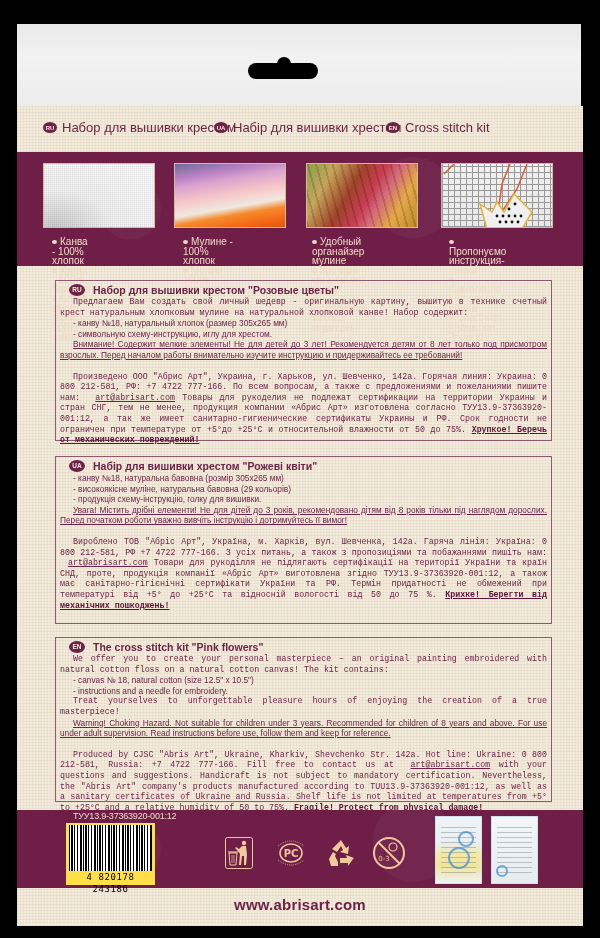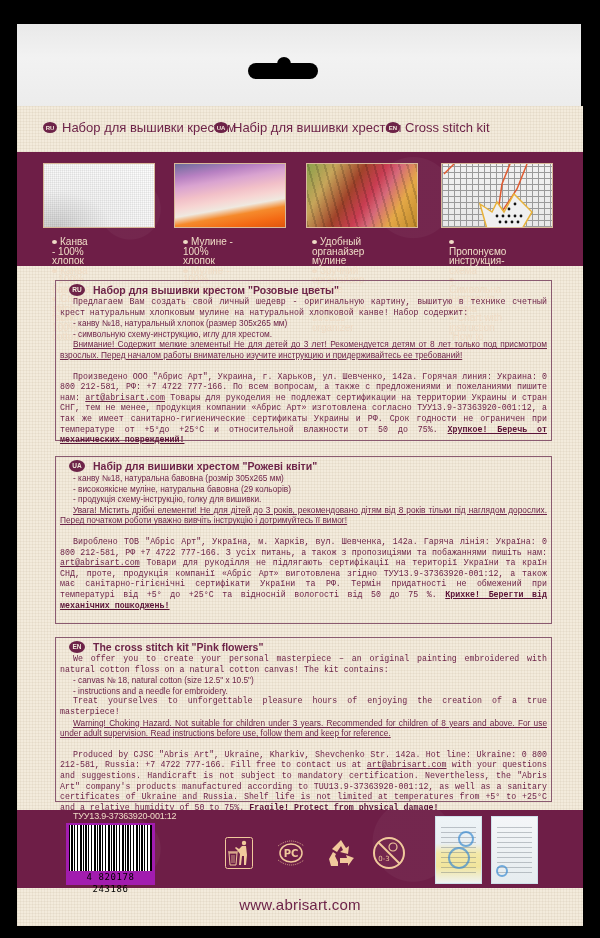--- a/index.html
+++ b/index.html
@@ -98,31 +98,31 @@
   .section-badge {
     display: inline-flex; align-items: center; justify-content: center;
     width: 16px; height: 12px; border-radius: 50%; background: #6d2348; color: #f3ebdc;
     font-size: 6.5px; font-weight: bold;
   }
   .para { text-align: justify; text-indent: 13px; font-family: Liberation Mono, monospace; }
   .item { padding-left: 13px; }
   .warn { text-decoration: underline; text-align: justify; text-indent: 13px; }
   .gap { height: 11px; }
   .strong-u { font-weight: bold; text-decoration: underline; color: #5a1236; }
-  .link { text-decoration: underline; }
+  .link { text-decoration: underline; margin-left: 8px; }
 
   .sec-ru { top: 280px; height: 161px; }
   .sec-ua { top: 456px; height: 168px; }
   .sec-en { top: 637px; height: 165px; }
 
   .tuu-label {
     position: absolute; left: 73px; top: 811px; font-size: 9px; color: #efdcc6; letter-spacing: -0.2px;
   }
   .barcode {
-    position: absolute; left: 66px; top: 823px; width: 89px; height: 62px; background: #a21caf;
+    position: absolute; left: 66px; top: 823px; width: 89px; height: 62px; background: #fde047;
     padding: 2px 3px 0 3px;
   }
   .bars {
     width: 100%; height: 46px;
     background: repeating-linear-gradient(90deg,
       #000 0 1px, #fff 1px 2px, #000 2px 4px, #fff 4px 5px, #000 5px 6px, #fff 6px 8px,
       #000 8px 9px, #fff 9px 11px, #000 11px 13px, #fff 13px 14px);
   }
   .barcode-num {
     font-family: "DejaVu Sans Mono", monospace; font-size: 9px; color: #000; letter-spacing: 0.6px;
@@ -141,21 +141,21 @@
   .cert-lines {
     position: absolute; left: 5px; right: 5px; top: 10px; bottom: 10px;
     background: repeating-linear-gradient(0deg, rgba(90,100,110,0.35) 0 1px, transparent 1px 5px);
   }
   .cert-stamp {
     position: absolute; width: 16px; height: 16px; border-radius: 50%; border: 2px solid rgba(60,140,210,0.7);
   }
 
   .website {
     position: absolute; top: 896px; left: 0; width: 600px; text-align: center;
-    font-size: 15px; color: #6d2348; letter-spacing: 0.2px;
+    font-size: 15px; color: #6d2348; letter-spacing: 0.2px; font-weight: bold;
   }
 </style>
 </head>
 <body>
 
 <div class="hanger">
   <div class="hang-hole"></div>
 </div>
 
 <div class="card"></div>

